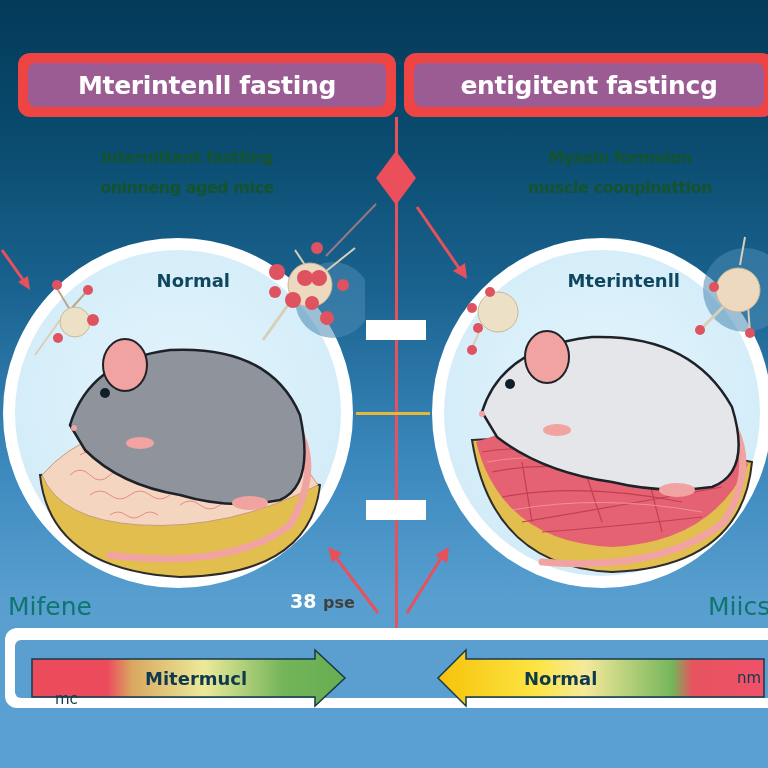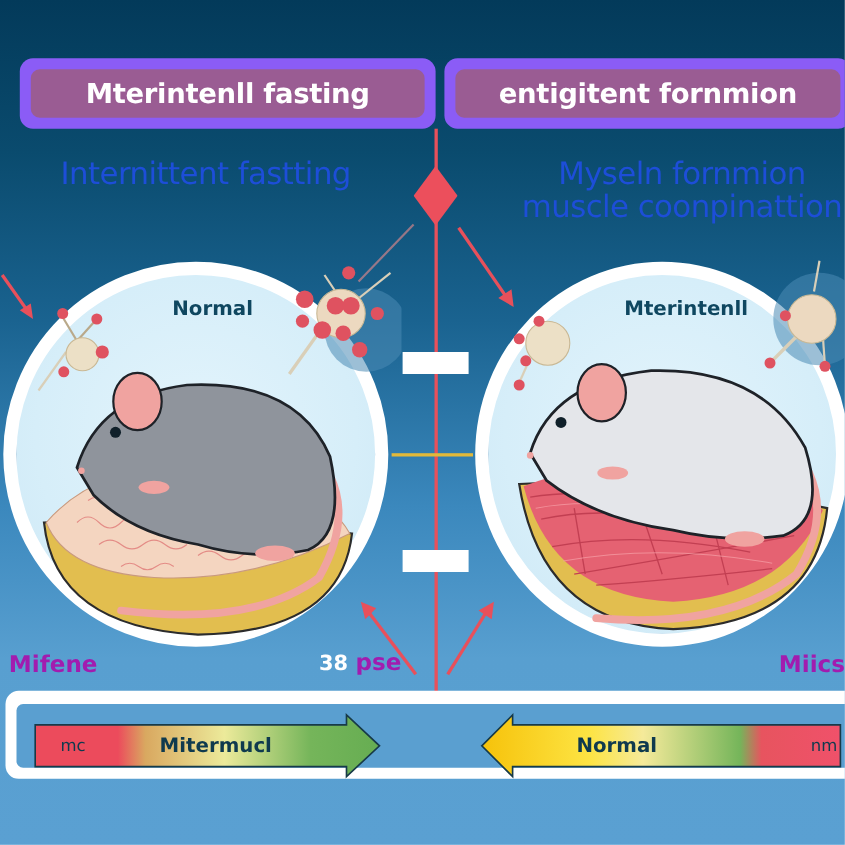--- a/index.html
+++ b/index.html
@@ -7,34 +7,34 @@
   body {
     font-family: "DejaVu Sans", sans-serif;
     background: linear-gradient(180deg, #033a5a 0%, #0a4b6e 18%, #1a6390 38%, #3b88bd 60%, #589fd0 78%, #5aa0d2 100%);
     position: relative;
   }
   .abs { position: absolute; }
 
   
   .banner {
     position: absolute; top: 53px; height: 64px;
-    background: #8b5cf6; border-radius: 12px;
+    background: #ef4444; border-radius: 12px;
   }
   .banner .inner {
     position: absolute; left: 10px; right: 10px; top: 10px; bottom: 10px;
     background: #9a5c93; border-radius: 8px;
     display: flex; align-items: center; justify-content: center;
     color: #fff; font-weight: bold; font-size: 25px; letter-spacing: -0.3px;
   }
   .banner-left { left: 18px; width: 378px; }
   .banner-right { left: 404px; width: 370px; }
 
   
   .subtitle {
-    position: absolute; color: #1d4ed8; font-weight: normal; font-size: 28px;
+    position: absolute; color: #14532d; font-weight: bold; font-size: 16px;
     line-height: 30px; text-align: center; letter-spacing: -0.5px;
   }
   .subtitle-left { left: 22px; width: 330px; top: 143px; }
   .subtitle-right { left: 470px; width: 300px; top: 143px; }
 
   
   .center-line { left: 395px; top: 117px; width: 3px; height: 520px; background: #e8505b; }
   .diamond {
     left: 376px; top: 151px; width: 40px; height: 54px;
   }
@@ -47,23 +47,23 @@
     background: radial-gradient(circle at 50% 45%, #e3f4fc 0%, #d6eef9 60%, #cce7f5 100%);
     border: 12px solid #fff;
   }
   .circle-left { left: 3px; top: 238px; width: 350px; height: 350px; }
   .circle-right { left: 432px; top: 238px; width: 340px; height: 350px; }
 
   .circle-label {
     position: absolute; color: #0f4760; font-weight: bold; font-size: 18px; text-align: right;
   }
 
-  .side-label { position: absolute; color: #a21caf; font-weight: bold; font-size: 21px; }
+  .side-label { position: absolute; color: #0f766e; font-weight: normal; font-size: 25px; }
   .side-num { position: absolute; color: #fff; font-weight: bold; font-size: 19px; }
-  .side-num .unit { color: #a21caf; font-size: 21px; }
+  .side-num .unit { color: #404040; font-size: 16px; }
 
   
   .bottom-frame {
     position: absolute; left: 5px; top: 628px; width: 780px; height: 80px;
     background: #fff; border-radius: 12px;
   }
   .bottom-inner {
     position: absolute; left: 10px; top: 12px; right: 10px; bottom: 10px;
     background: #5a9fd0; border-radius: 6px;
   }
@@ -71,25 +71,26 @@
     position: absolute; font-weight: bold; color: #0f3a4e; font-size: 18px;
   }
 </style>
 </head>
 <body>
 
 <div class="banner banner-left">
   <div class="inner">Mterintenll fasting</div>
 </div>
 <div class="banner banner-right">
-  <div class="inner">entigitent fornmion</div>
+  <div class="inner">entigitent fastincg</div>
 </div>
 
 <div class="subtitle subtitle-left">
   <div>Internittent fastting</div>
+  <div>oninneng aged   mice</div>
 </div>
 <div class="subtitle subtitle-right">
   <div>Myseln  fornmion</div>
   <div>muscle coonpinattion</div>
 </div>
 
 <div class="abs center-line"></div>
 <svg class="abs diamond" viewBox="0 0 40 54">
   <polygon points="20,0 40,27 20,54 0,27" fill="#ec4f5c"></polygon>
 </svg>
@@ -248,21 +249,21 @@
       <stop offset="0" stop-color="#ec4b5c"></stop>
       <stop offset="0.24" stop-color="#ec4b5c"></stop>
       <stop offset="0.32" stop-color="#d9a860"></stop>
       <stop offset="0.55" stop-color="#ecea9a"></stop>
       <stop offset="0.8" stop-color="#75b55a"></stop>
       <stop offset="1" stop-color="#66ad52"></stop>
     </linearGradient>
   </defs>
   <polygon points="2,11 285,11 285,2 315,30 285,58 285,49 2,49" fill="url(#gL)" stroke="#173a48" stroke-width="1.5"></polygon>
 </svg>
-<div class="bar-text" style="left:55px;top:669px;font-size:15px;font-weight:normal;">mc</div>
+<div class="bar-text" style="left:55px;top:690px;font-size:15px;font-weight:normal;">mc</div>
 <div class="bar-text" style="left:145px;top:668px;text-align:right;">Mitermucl</div>
 
 <svg class="abs" style="left:436px;top:648px;width:330px;height:62px;" viewBox="0 0 330 62">
   <defs>
     <linearGradient id="gR" x1="0" x2="1">
       <stop offset="0" stop-color="#f6c20a"></stop>
       <stop offset="0.3" stop-color="#fde443"></stop>
       <stop offset="0.45" stop-color="#f5ea9a"></stop>
       <stop offset="0.72" stop-color="#75b55a"></stop>
       <stop offset="0.78" stop-color="#e7545f"></stop>

